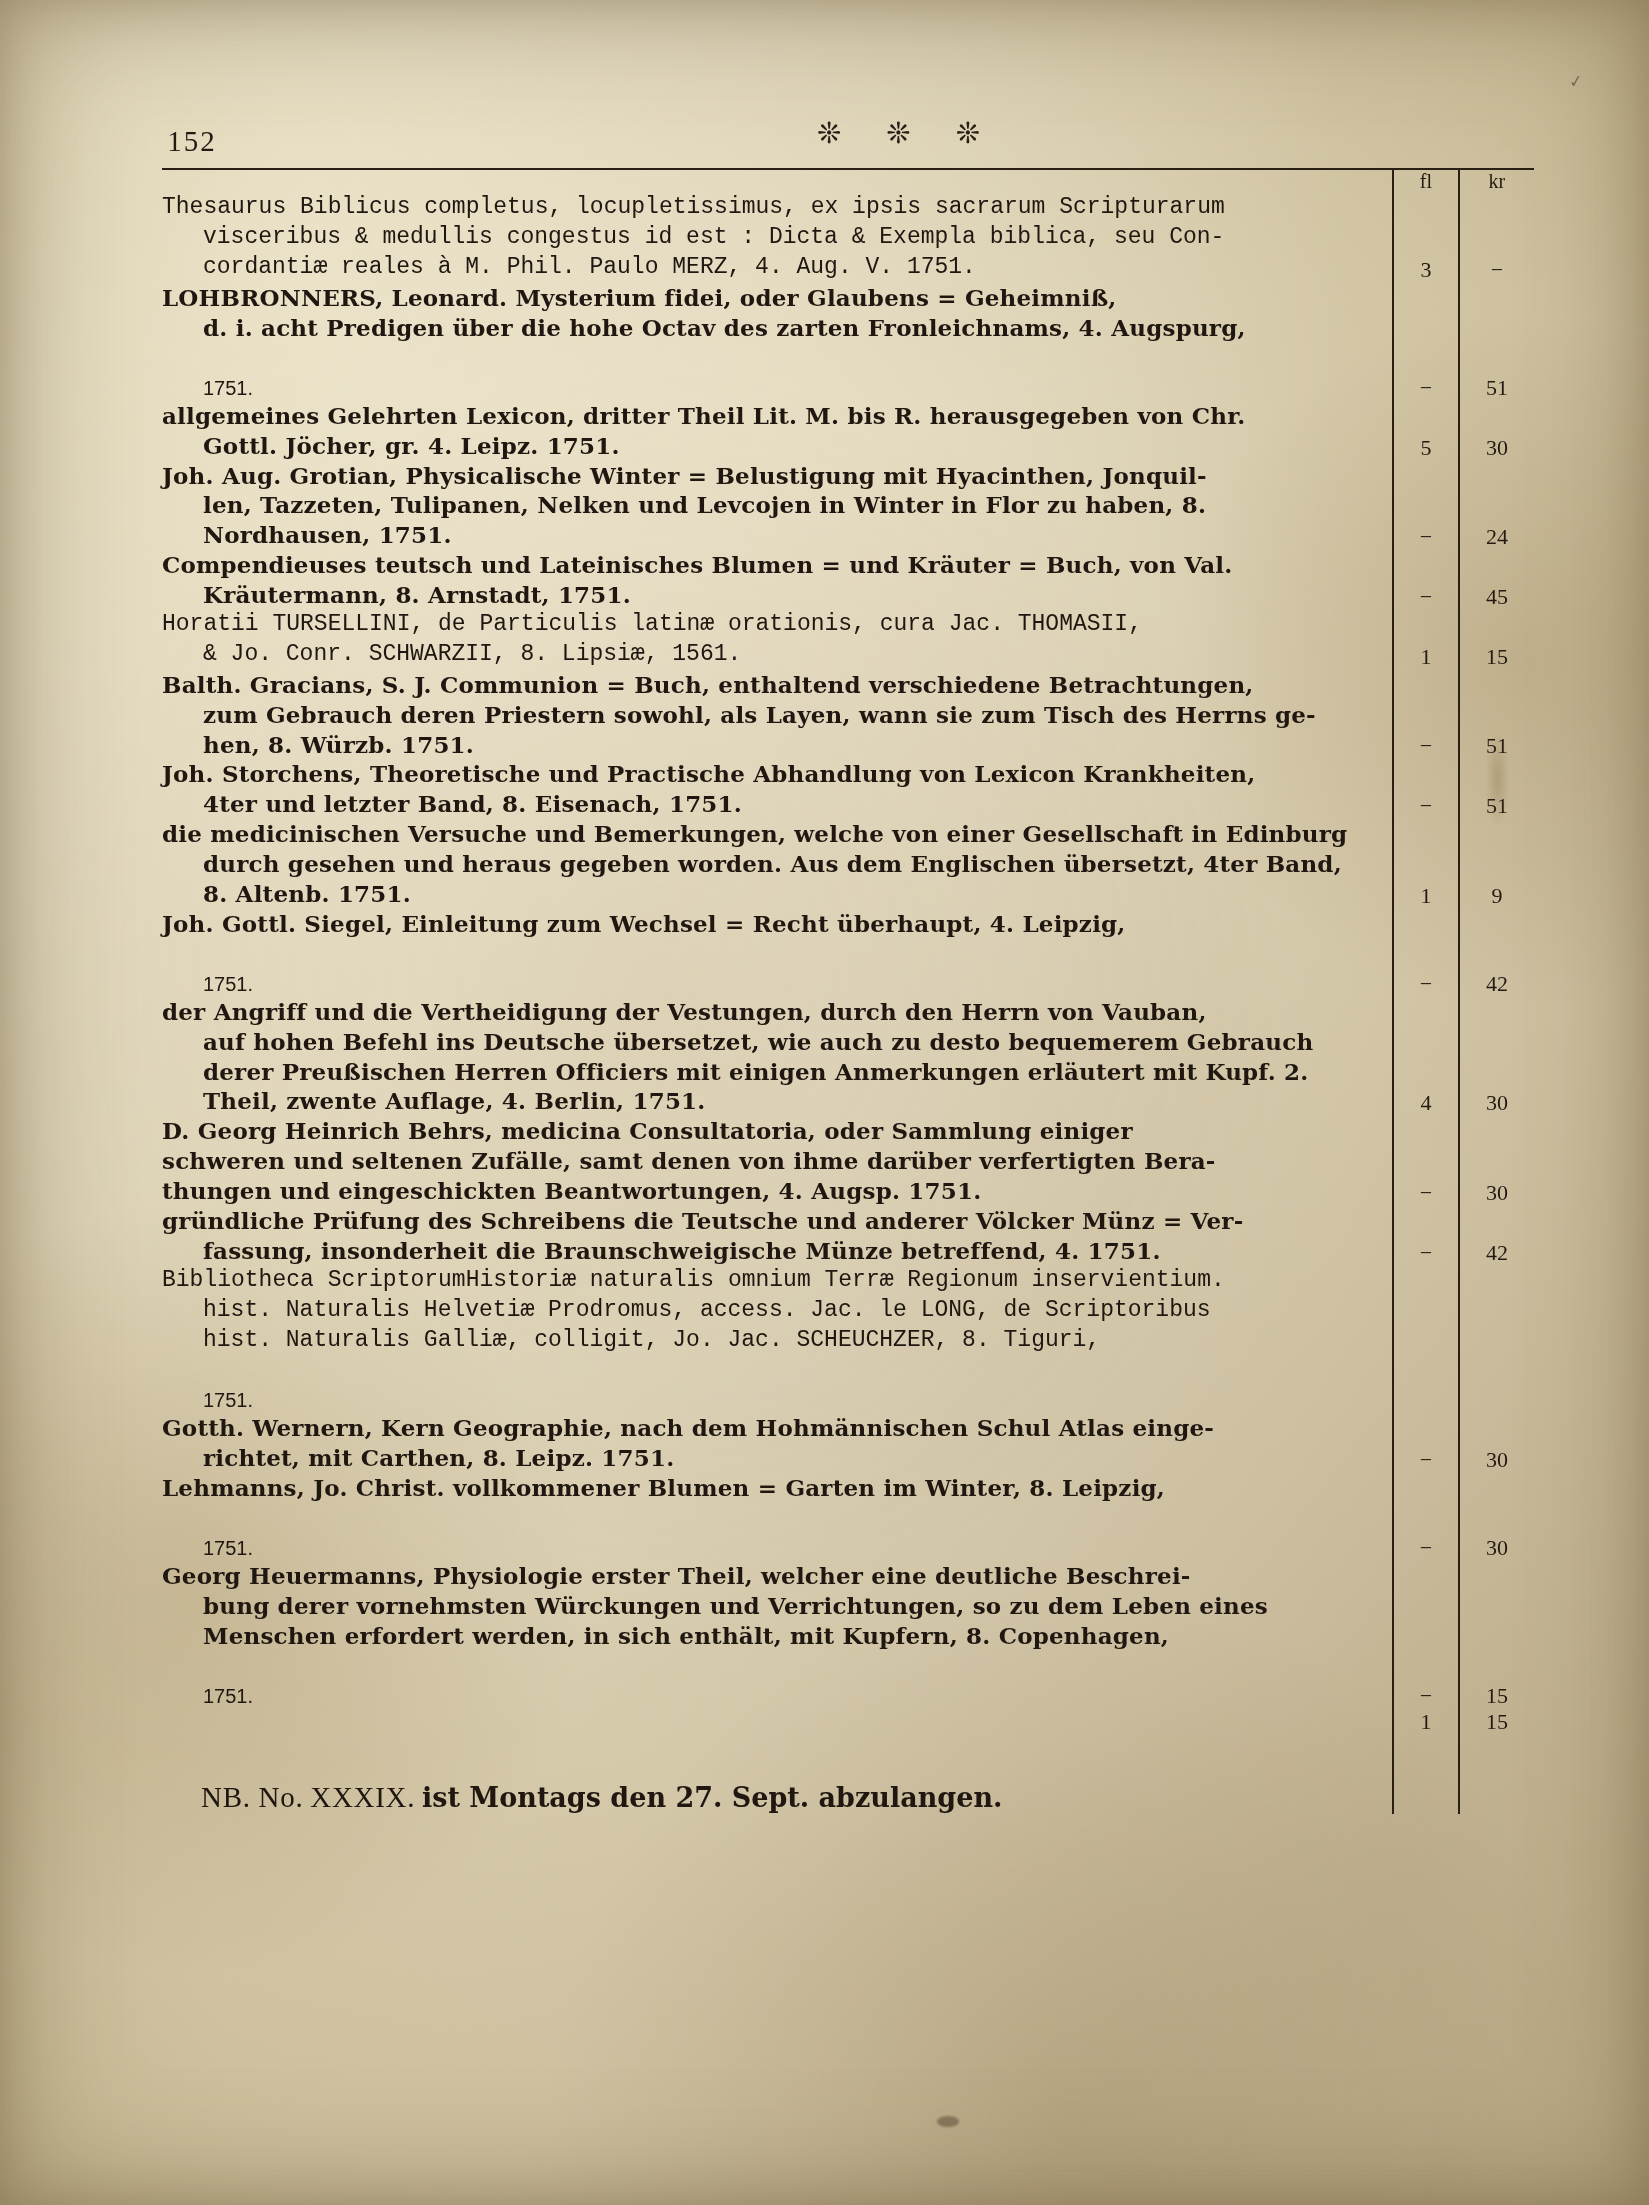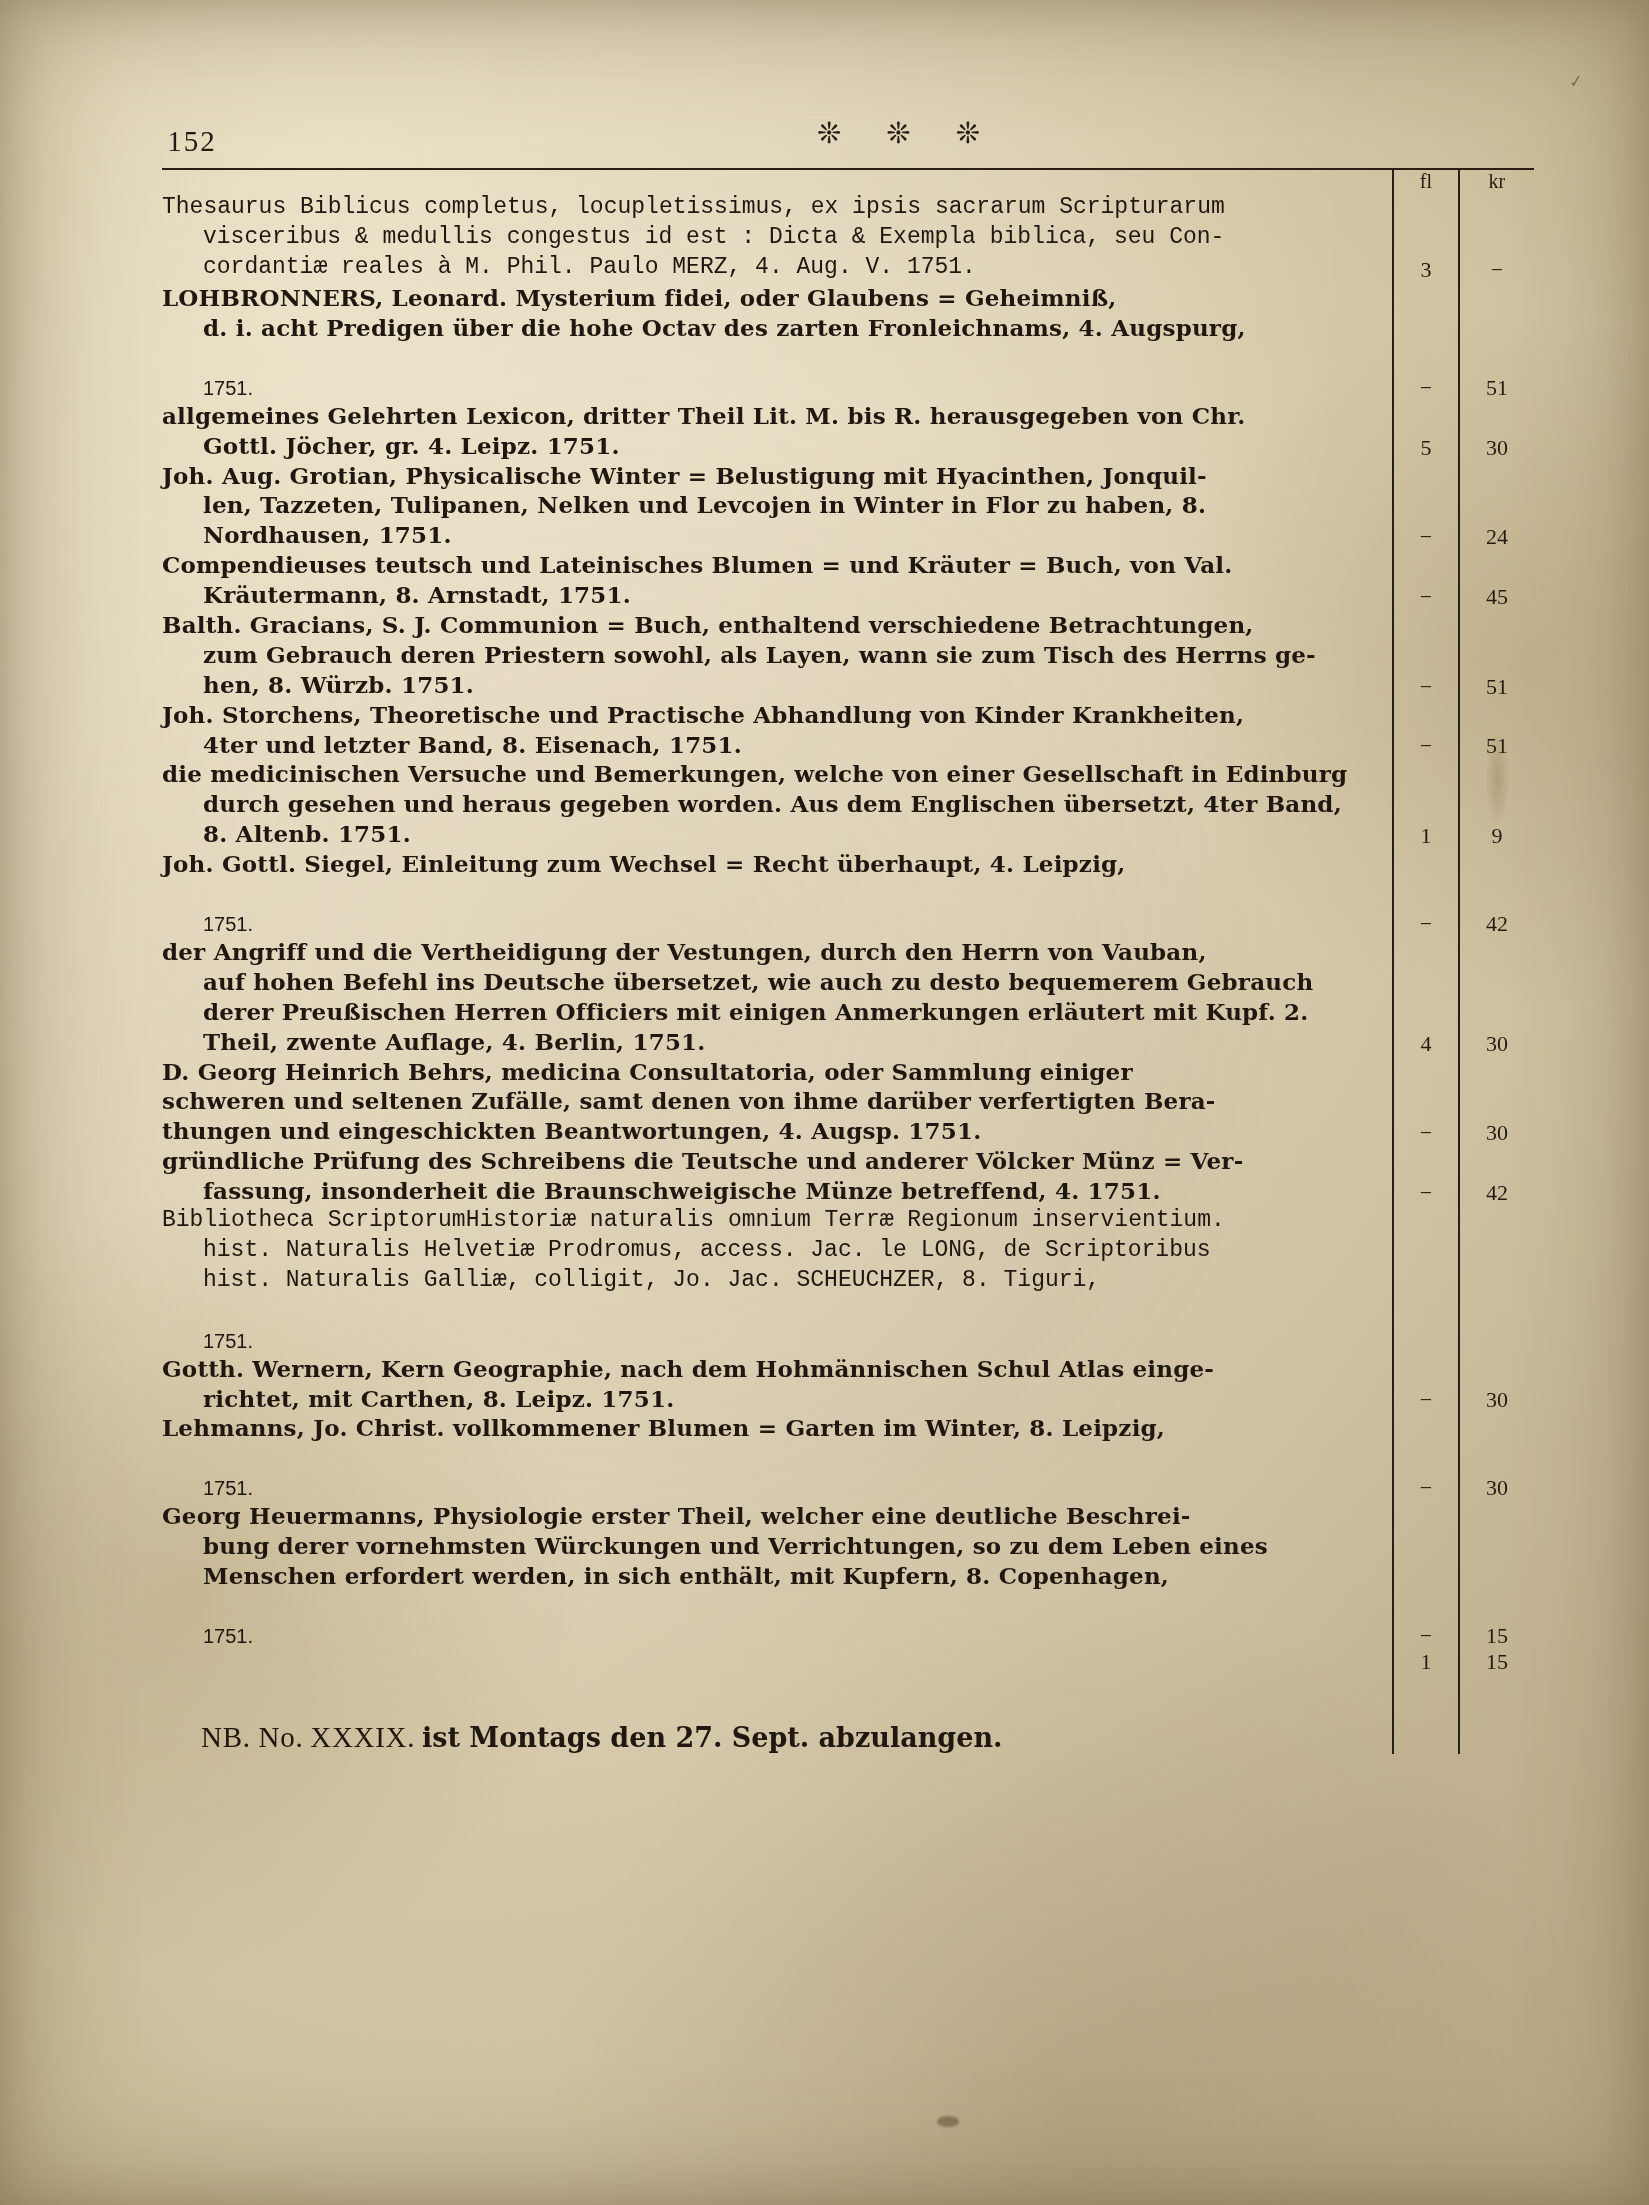--- a/index.html
+++ b/index.html
@@ -286,37 +286,47 @@
           <td class="txt">
             <div class="entry">
               <span class="l fr">Compendieuses teutsch und Lateinisches Blumen = und Kräuter = Buch, von Val.</span>
               <span class="l fr ind">Kräutermann, 8. Arnstadt, 1751.</span>
             </div>
           </td>
           <td class="fl">−</td>
           <td class="kr">45</td>
         </tr>
 
+        <tr>
+          <td class="txt">
+            <div class="entry">
+              <span class="l ro">Horatii TURSELLINI, de Particulis latinæ orationis, cura Jac. THOMASII,</span>
+              <span class="l ro ind">&amp; Jo. Conr. SCHWARZII, 8. Lipsiæ, 1561.</span>
+            </div>
+          </td>
+          <td class="fl">1</td>
+          <td class="kr">15</td>
+        </tr>
 
         <tr>
           <td class="txt">
             <div class="entry">
               <span class="l fr">Balth. Gracians, S. J. Communion = Buch, enthaltend verschiedene Betrachtungen,</span>
               <span class="l fr ind">zum Gebrauch deren Priestern sowohl, als Layen, wann sie zum Tisch des Herrns ge-</span>
               <span class="l fr ind">hen, 8. Würzb. 1751.</span>
             </div>
           </td>
           <td class="fl">−</td>
           <td class="kr">51</td>
         </tr>
 
         <tr>
           <td class="txt">
             <div class="entry">
-              <span class="l fr">Joh. Storchens, Theoretische und Practische Abhandlung von Kinder Krankheiten,</span>
+              <span class="l fr">Joh. Storchens, Theoretische und Practische Abhandlung von Lexicon Krankheiten,</span>
               <span class="l fr ind">4ter und letzter Band, 8. Eisenach, 1751.</span>
             </div>
           </td>
           <td class="fl">−</td>
           <td class="kr">51</td>
         </tr>
 
         <tr>
           <td class="txt">
             <div class="entry">

